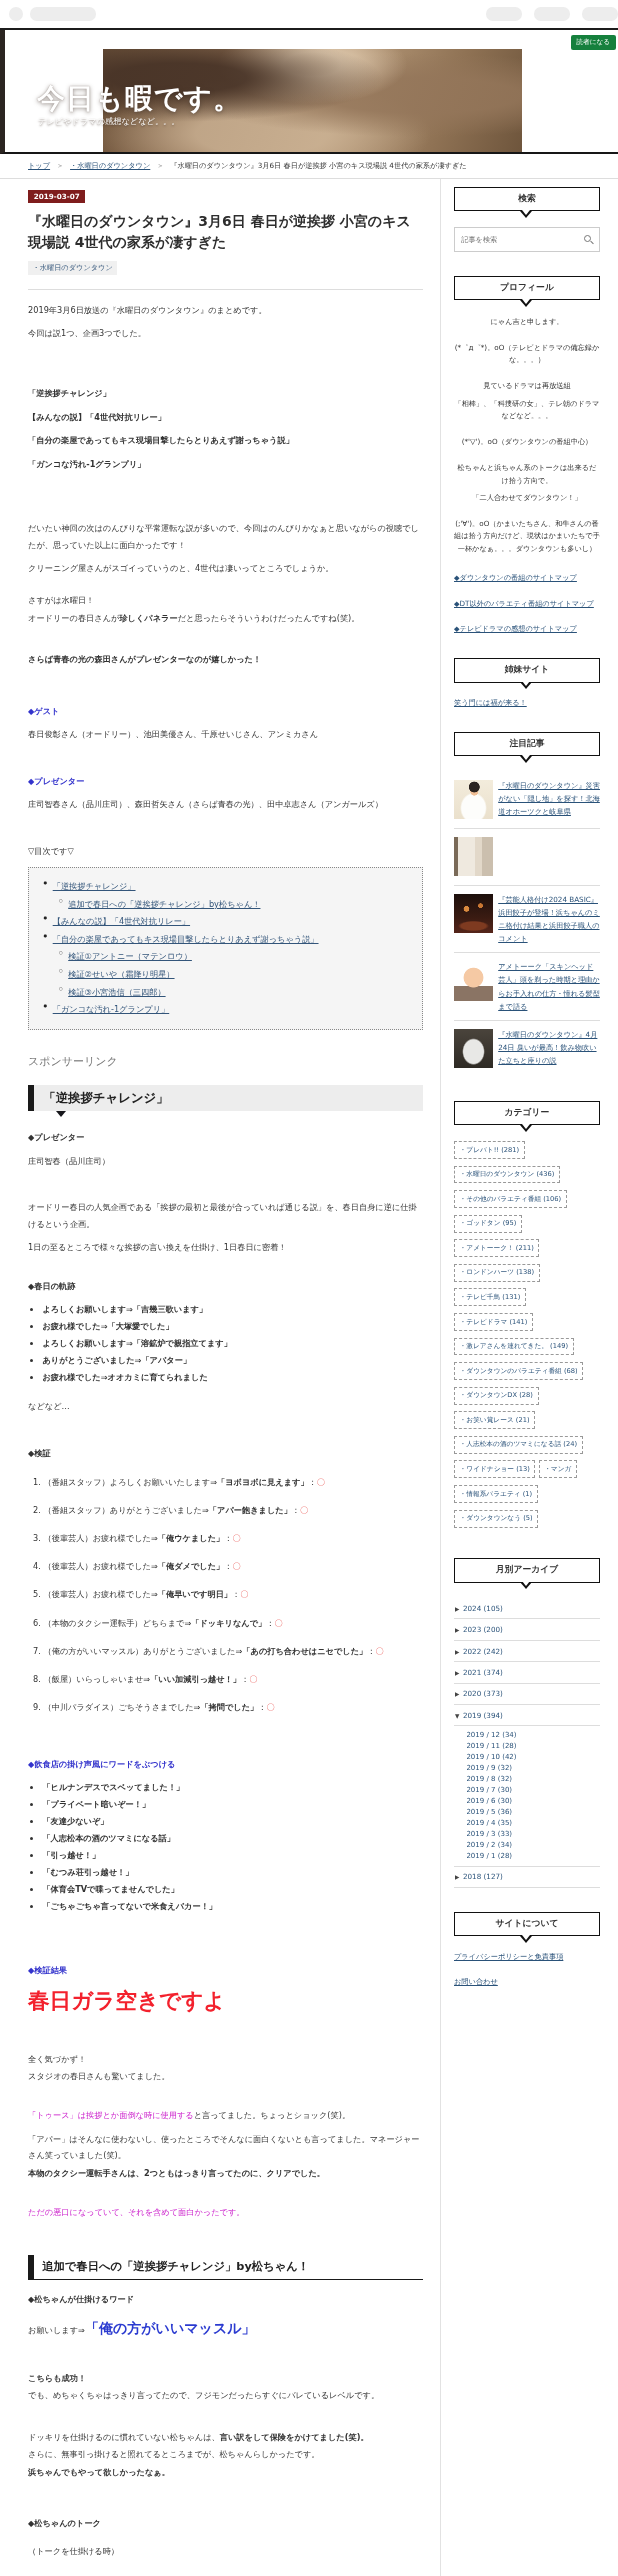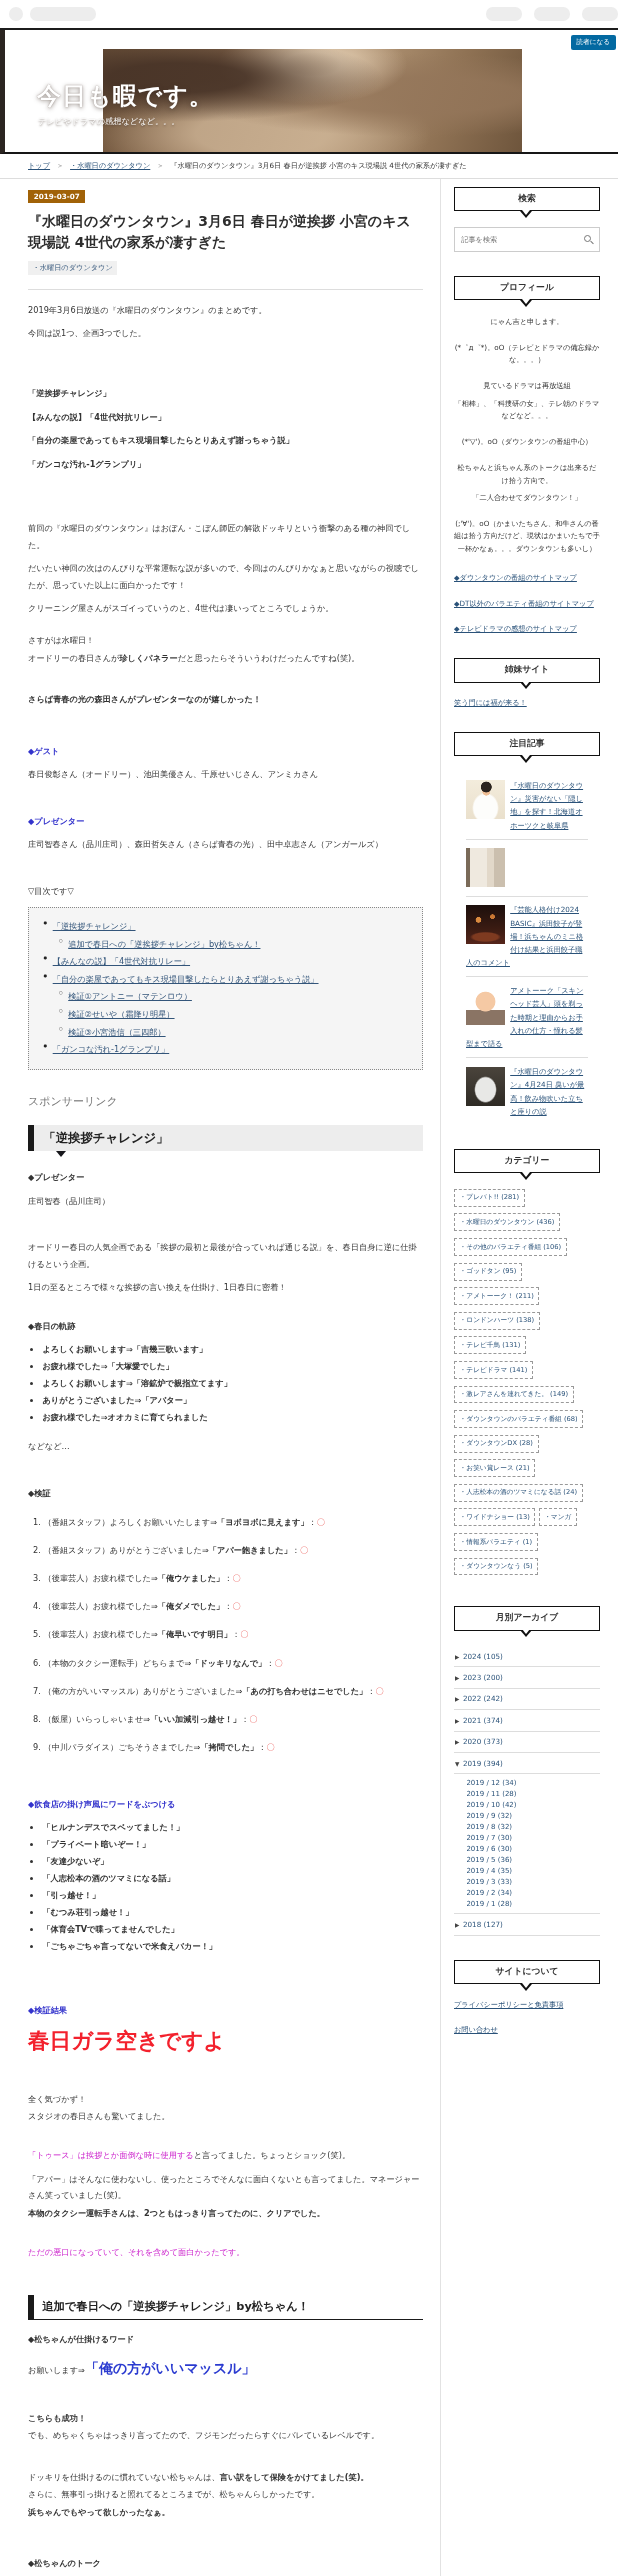--- a/index.html
+++ b/index.html
@@ -15,36 +15,36 @@
   .ph.r3{left:582px;width:36px;}
   
   .bheader{position:relative;height:122px;background:#fff;border-bottom:2.1px solid #161616;border-left:5.2px solid #2b2521;}
   .catphoto{position:absolute;left:98px;top:19px;width:419px;height:103px;
     background:
       radial-gradient(ellipse at 18% 28%,rgba(70,50,38,.9) 0 14%,transparent 42%),
       radial-gradient(ellipse at 50% 15%,rgba(226,205,178,.9) 0 10%,transparent 32%),
       radial-gradient(ellipse at 76% 45%,rgba(148,118,90,.85) 0 22%,transparent 52%),
       radial-gradient(ellipse at 38% 82%,rgba(205,180,150,.8) 0 18%,transparent 46%),
       linear-gradient(110deg,#6b5139 0%,#8a6b4f 28%,#b59878 55%,#8f7254 80%,#6e553c 100%);}
-  .blog-title{position:absolute;left:32px;top:50px;font-size:24px;font-weight:bold;color:#fff;
+  .blog-title{position:absolute;left:32px;top:50px;font-size:28px;font-weight:bold;color:#fff;
     text-shadow:0 1px 4.1px rgba(70,55,45,.55),0 0 1px rgba(90,70,60,.6);letter-spacing:1px;}
   .blog-sub{position:absolute;left:33px;top:86px;font-size:8.2px;color:#fff;
     text-shadow:0 0.5px 2.1px rgba(70,55,45,.8);}
-  .reader-btn{position:absolute;right:2.1px;top:4.6px;background:#0369a1;color:#fff;font-size:6.7px;
+  .reader-btn{position:absolute;right:2.1px;top:4.6px;background:#15803d;color:#fff;font-size:6.7px;
     padding:3.1px 5.7px;border-radius:2.1px;cursor:pointer;}
   
   .crumbs{padding:7.2px 10.3px 6.7px 28px;font-size:7.2px;border-bottom:0.5px solid #ddd;color:#666;}
   .crumbs .sep{margin:0 4.1px;color:#888;text-decoration:none;}
   .crumbs .cur{color:#333;}
   
   .wrap{display:flex;align-items:flex-start;}
   .main{width:395px;margin-left:28px;padding:8.8px 17px 31px 0;border-right:0.5px solid #e2e2e2;font-size:8.2px;line-height:2.0;}
   .sidebar{width:146px;margin-left:13px;padding-top:8.2px;font-size:7.2px;}
   
-  .date-badge{display:inline-block;background:#a16207;color:#fff;font-weight:bold;font-size:7.2px;padding:1.5px 5.7px;line-height:1.4;}
+  .date-badge{display:inline-block;background:#7f1d1d;color:#fff;font-weight:bold;font-size:7.2px;padding:1.5px 5.7px;line-height:1.4;}
   h1.entry{font-size:14px;line-height:1.45;color:#2e2e2e;margin:7.2px 0 0;font-weight:bold;}
   .tag-chip{display:inline-block;background:#f0f0f0;color:#33557a;font-size:7.2px;padding:1.5px 4.6px;margin-top:9.3px;text-decoration:none;line-height:1.5;}
   hr.sep{border:none;border-top:0.5px solid #ddd;margin:14.4px 0 11.3px;}
   .main p{margin:0 0 7.2px;}
   p.tight{margin:0 0 1px;}
   .b{font-weight:bold;}
   .mag{color:#cc22cc;}
   .blueh{color:#3333cc;}
   .maru{color:#e53935;}
   .bigred{color:#f3212d;font-size:21.6px;font-weight:bold;line-height:1.3;margin:9.3px 0;}
@@ -88,21 +88,21 @@
   .searchrow{position:relative;}
   .searchrow input{width:100%;box-sizing:border-box;height:25px;border:0.5px solid #ccc;padding:0 19.6px 0 6.2px;
     font-size:7.2px;color:#555;font-family:inherit;}
   .mag-ic{position:absolute;right:8.8px;top:7.7px;width:5.7px;height:5.7px;border:1px solid #777;border-radius:50%;}
   .mag-ic::after{content:"";position:absolute;width:4.1px;height:1px;background:#777;transform:rotate(45deg);right:-3.6px;bottom:-1.5px;}
   .prof p{margin:0 0 4.6px;line-height:1.75;text-align:center;}
   .prof p.gap{margin-top:13.4px;}
   .smap{margin-top:17.5px;}
   .smap a{display:block;margin:0 0 15.5px;color:#2a5279;}
   .sister a{display:block;margin:0;}
-  .feat ul{list-style:none;margin:12px;padding:0;}
+  .feat ul{list-style:none;margin:0;padding:0;}
   .feat li{padding:6.7px 0;border-bottom:0.5px solid #ddd;overflow:hidden;line-height:1.85;}
   .feat li:last-child{border-bottom:none;}
   .feat .thumb{float:left;width:39px;height:39px;margin:1.5px 5.2px 2.1px 0;}
   .t1{background:radial-gradient(circle 5.7px at 52% 18%,#2a231f 0 90%,transparent 100%),
       radial-gradient(circle 4.1px at 52% 30%,#f0bf96 0 90%,transparent 100%),
       radial-gradient(ellipse 13.4px 15.5px at 50% 72%,#fdfdfb 0 88%,transparent 100%),
       linear-gradient(#f3ecdc,#eae0cc);}
   .t2{background:linear-gradient(90deg,#7a6a58 0 9%,#efe9df 9% 55%,#e2d8c9 55% 72%,#cbbfae 72%);}
   .t3{background:radial-gradient(circle 3.1px at 32% 38%,#d98a3f 0 85%,transparent 100%),
       radial-gradient(circle 2.6px at 68% 30%,#c97733 0 85%,transparent 100%),
@@ -169,21 +169,20 @@
 
   <p class="hdq">「逆挨拶チャレンジ」</p>
         <p class="hdq">【みんなの説】「4世代対抗リレー」</p>
         <p class="hdq">「自分の楽屋であってもキス現場目撃したらとりあえず謝っちゃう説」</p>
         <p class="hdq">「ガンコな汚れ-1グランプリ」</p>
       </div>
 
   <div class="g80"></div>
   <div>
 
-  <p>前回の『水曜日のダウンタウン』はおぼん・こぼん師匠の解散ドッキリという衝撃のある種の神回でした。</p>
         <p>だいたい神回の次はのんびりな平常運転な説が多いので、今回はのんびりかなぁと思いながらの視聴でしたが、思っていた以上に面白かったです！</p>
         <p>クリーニング屋さんがスゴイっていうのと、4世代は凄いってところでしょうか。</p>
       </div>
 
   <div class="g16"></div>
   <p class="tight">さすがは水曜日！</p>
   <p>
     
   <span>オードリーの春日さんが</span><span class=" b">珍しくパネラー</span><span>だと思ったらそういうわけだったんですね(笑)。</span></p>
   <div class="g35"></div>

